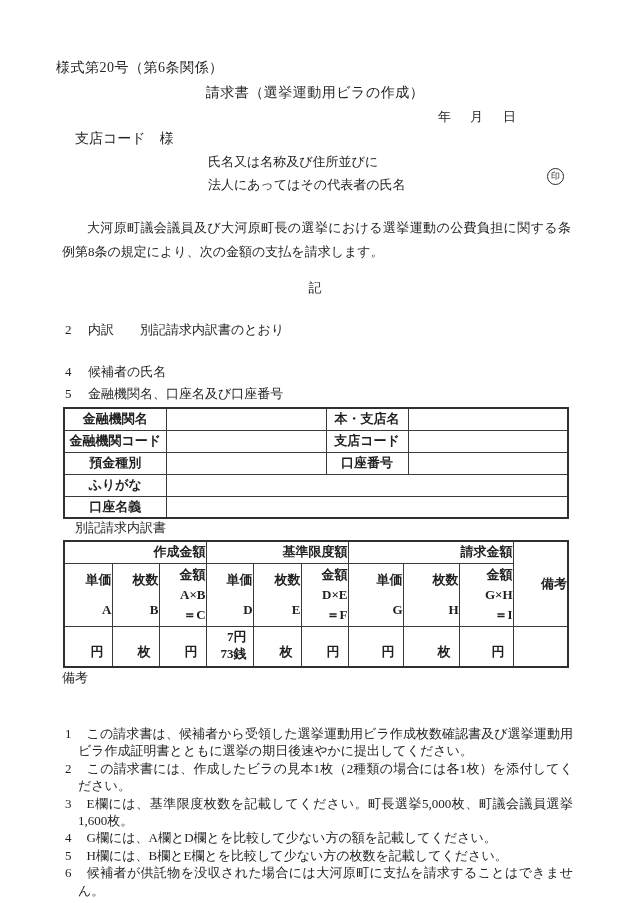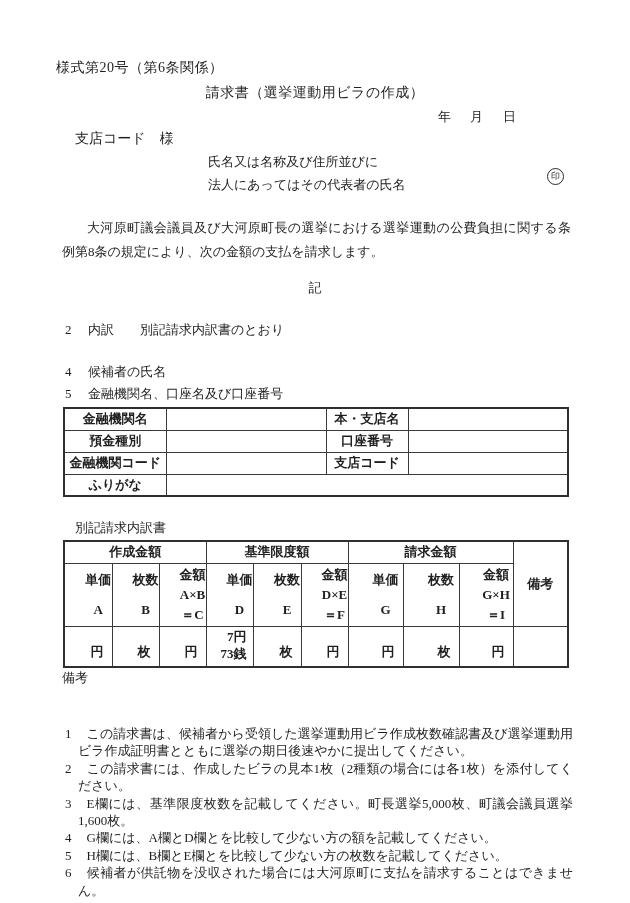--- a/index.html
+++ b/index.html
@@ -44,21 +44,21 @@
   td { border: 1px solid #3a3a3a; font-size: 13px; overflow: hidden; font-weight: bold; }
 
   .bank-table { position: absolute; left: 63px; top: 407px; width: 504px; border: 2px solid #2f2f2f; }
   .bank-table tr { height: 22px; }
   .bank-table td.lbl { text-align: center; }
   .bank-table tr.dotted td { border-bottom: 1px dotted #9a9a9a; }
 
   .breakdown-caption { left: 75px; top: 519px; }
 
   .detail-table { position: absolute; left: 63px; top: 540px; width: 504px; border: 2px solid #2f2f2f; }
-  .detail-table td { text-align: center; vertical-align: middle; }
+  .detail-table td { text-align: right; vertical-align: middle; }
   .detail-table tr.grp { height: 22px; }
   .detail-table tr.colhead { height: 63px; }
   .detail-table tr.datarow { height: 41px; }
   .detail-table .hcell div { line-height: 20px; margin-left: 20px; }
   .detail-table .hcell.two div + div { margin-top: 10px; }
   .detail-table tr.datarow td {
     vertical-align: bottom; text-align: right;
     padding: 0 8px 5px 0;
   }
   .detail-table tr.datarow td.d2 { padding: 0 6px 4px 0; }
@@ -112,33 +112,37 @@
         <col style="width:160px">
       </colgroup>
     <tbody>
         <tr>
       <td class="lbl">金融機関名</td>
       <td></td>
       <td class="lbl">本・支店名</td>
       <td></td>
     </tr>
     <tr>
+      <td class="lbl">金融機関コード</td>
+      <td></td>
+      <td class="lbl">支店コード</td>
+      <td></td>
+    </tr>
+    <tr>
       <td class="lbl">預金種別</td>
       <td></td>
       <td class="lbl">口座番号</td>
-      <td></td>
-    </tr>
-    <tr>
-      <td class="lbl">金融機関コード</td>
-      <td></td>
-      <td class="lbl">支店コード</td>
       <td></td>
     </tr>
     <tr class="dotted">
       <td class="lbl">ふりがな</td>
+      <td colspan="3"></td>
+    </tr>
+    <tr>
+      <td class="lbl">口座名義</td>
       <td colspan="3"></td>
     </tr>
   </tbody>
     </table>
 
   <div class="abs breakdown-caption">別記請求内訳書</div>
 
   <table class="detail-table">
     <colgroup>
       <col style="width:48px">

